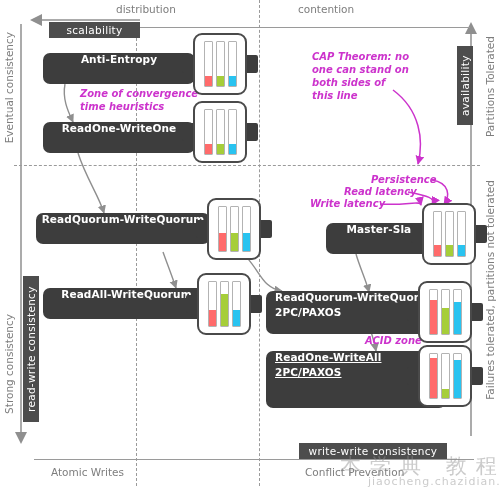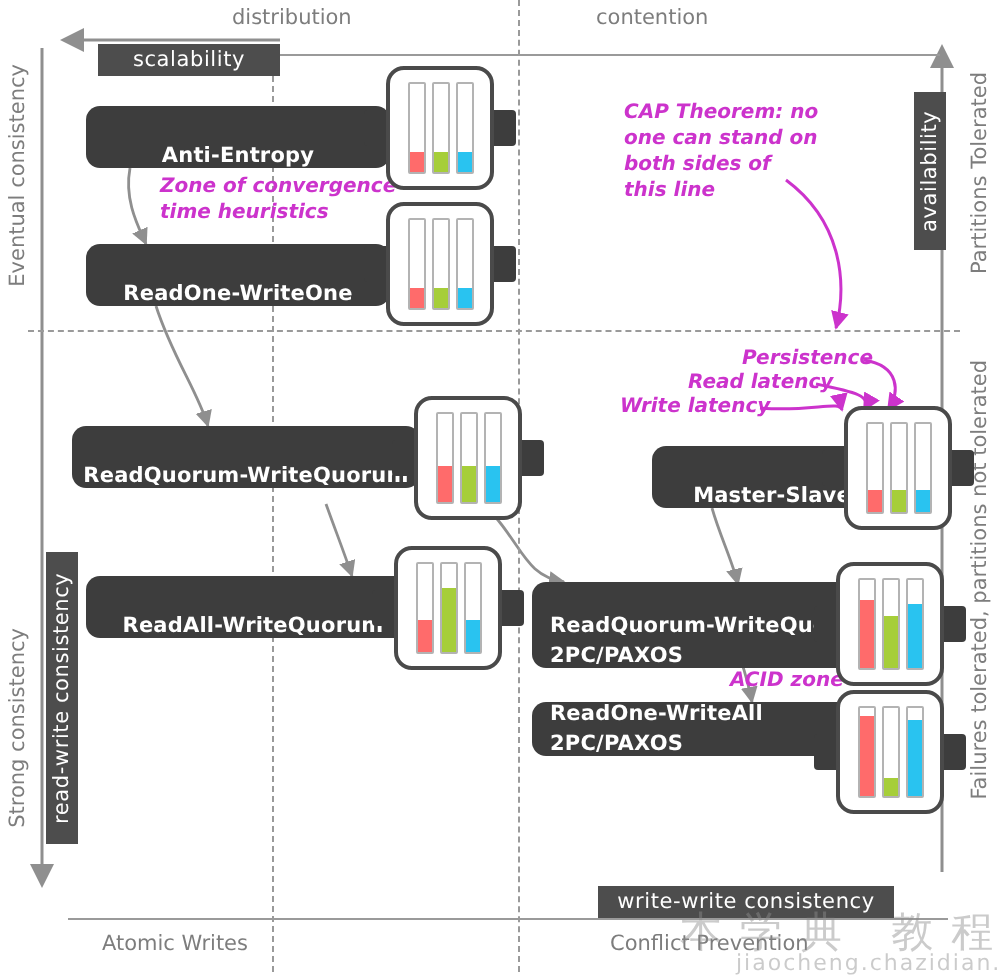--- a/index.html
+++ b/index.html
@@ -21,21 +21,21 @@
   .pill.vert{writing-mode:vertical-rl;transform:rotate(180deg);}
 
   
   .cap{position:absolute;color:#7d7d7d;font-size:10.5px;white-space:nowrap;text-align:center;}
   .cap.vert{writing-mode:vertical-rl;transform:rotate(180deg);}
 
   
   .node{
     position:absolute;background:#3d3d3d;color:#ffffff;
     border-radius:7px;font-size:10.5px;font-weight:bold;
-    display:flex;flex-direction:column;justify-content:flex-end;
+    display:flex;flex-direction:column;justify-content:flex-start;
     box-sizing:border-box;
     letter-spacing:.1px;
   }
   .node.center{align-items:center;}
   .node.left{align-items:flex-start;padding-left:9px;}
   .node .l2{margin-top:3px;}
 
   
   .batt{position:absolute;}
   .batt .nub{
@@ -156,21 +156,21 @@
 
   <div class="node center" style="left:326px;top:223px;width:120px;height:31px;">
     <span>Master-Slave</span>
   </div>
 
   <div class="node left" style="left:266px;top:291px;width:180px;height:43px;">
     <span>ReadQuorum-WriteQuorum</span>
     <span class="l2">2PC/PAXOS</span>
   </div>
 
-  <div class="node left" style="left:266px;top:351px;width:180px;height:27px;">
+  <div class="node left" style="left:266px;top:351px;width:180px;height:57px;text-decoration:underline;">
     <span>ReadOne-WriteAll</span>
     <span class="l2">2PC/PAXOS</span>
   </div>
 
   <div class="batt" style="left:193px;top:33px;width:54px;height:62px;">
     <div class="nub"></div>
     <div class="nub r"></div>
     <div class="shell">
       <div class="cell">
           <div class="fill" style="height: 22%; background: rgb(255, 107, 107);"></div>

